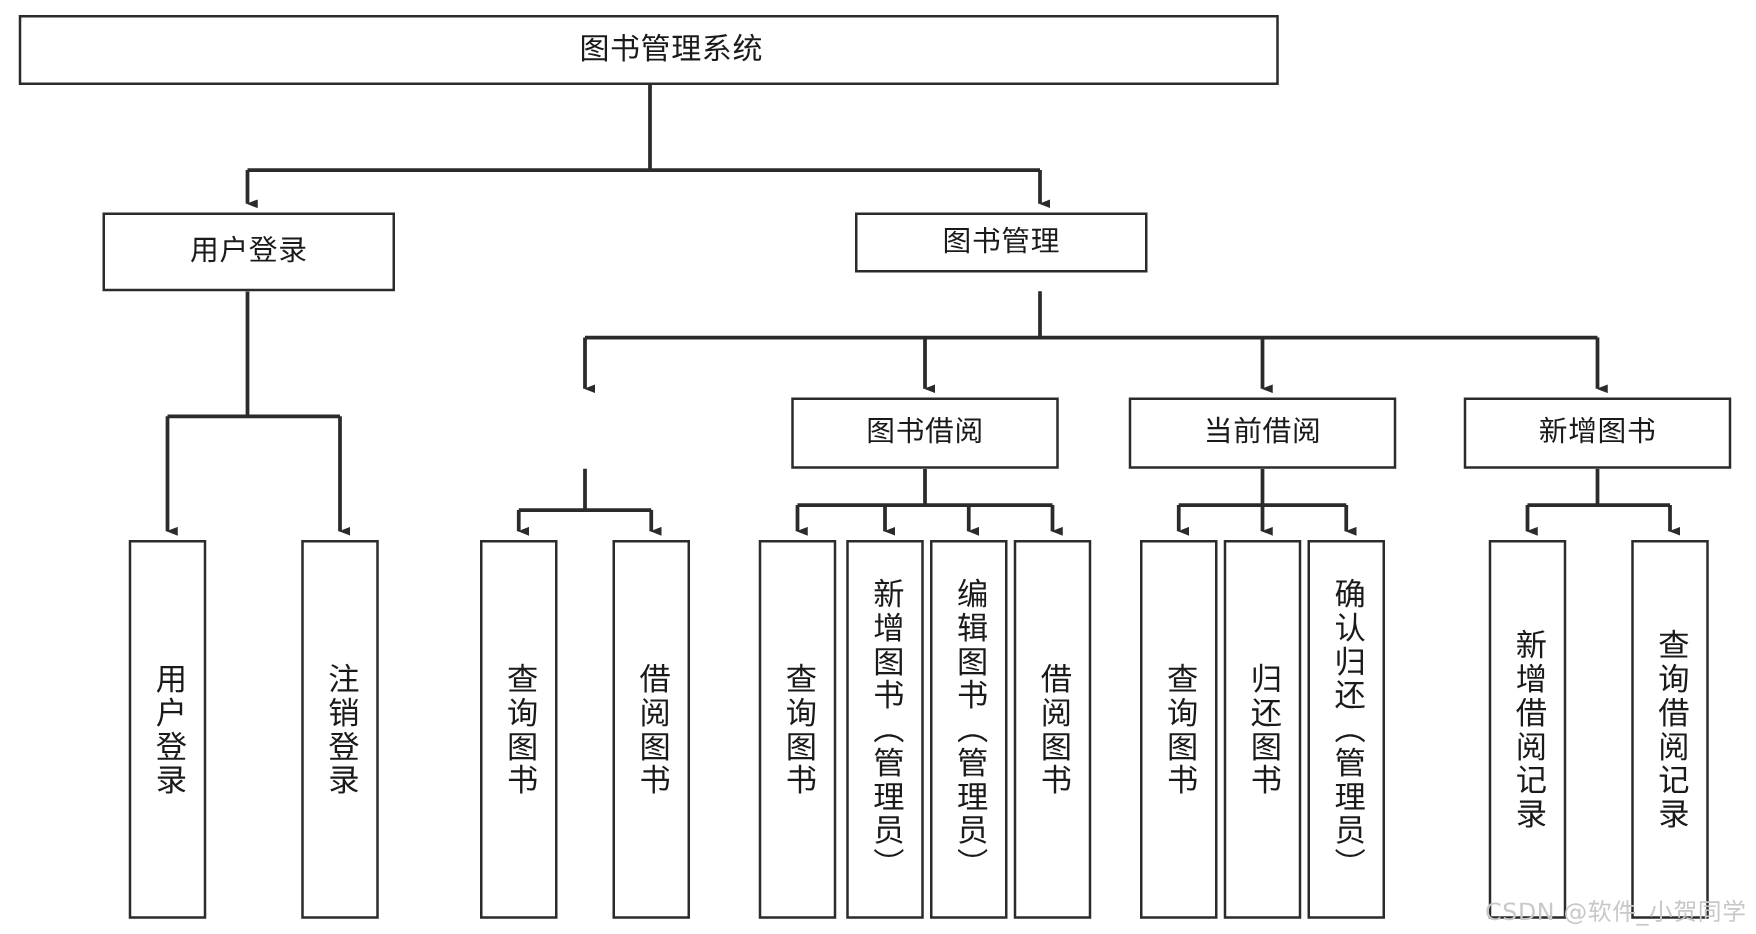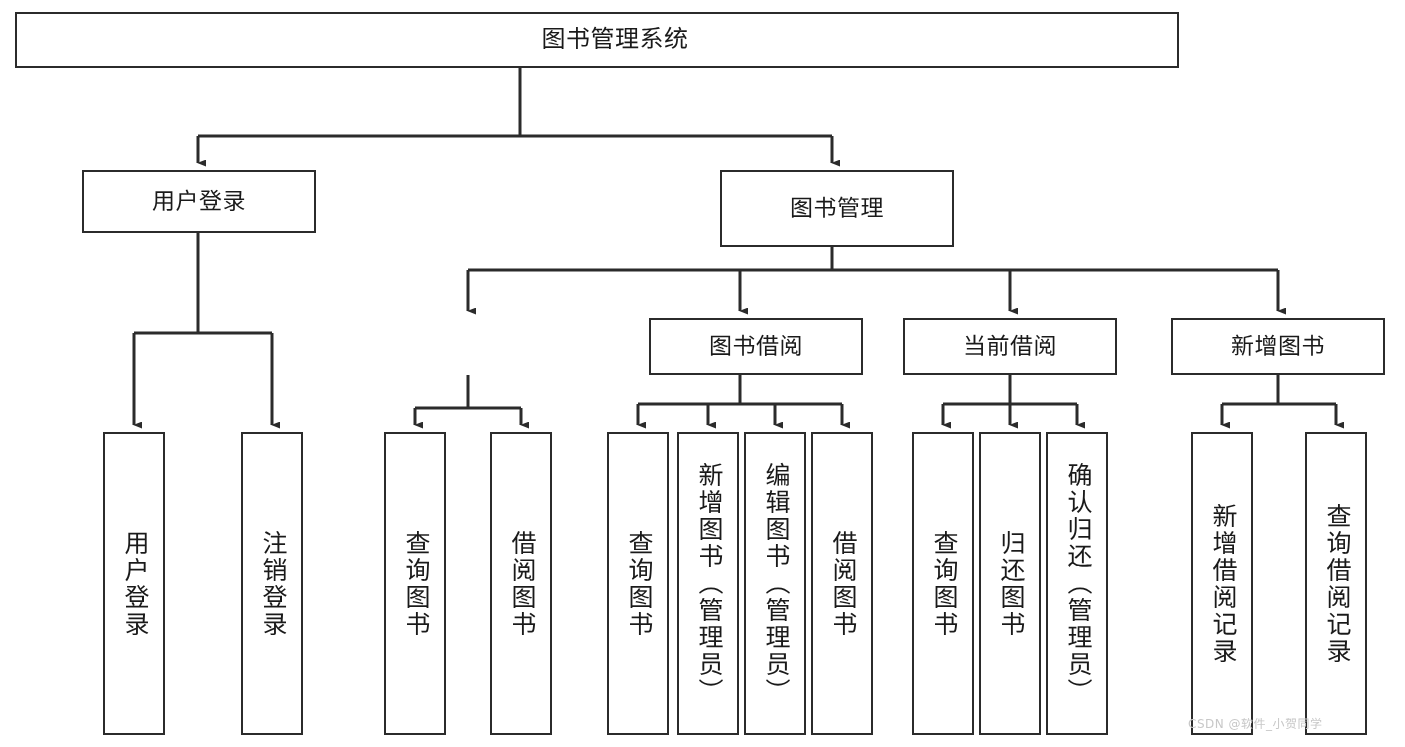--- a/index.html
+++ b/index.html
@@ -60,21 +60,21 @@
     text-orientation: upright;
     font-size: 25px;
     line-height: 1.12;
     letter-spacing: 2px;
     white-space: nowrap;
   }
   #watermark {
     position: absolute;
     left: 1188px;
     top: 714px;
-    font-size: 12px;
+    font-size: 19px;
     color: #c8c8c8;
     letter-spacing: 0.5px;
     white-space: nowrap;
     font-family: "DejaVu Sans", "Liberation Sans", sans-serif;
   }
 </style>
 </head>
 <body>
 
 <div id="diagram-root">
@@ -122,32 +122,32 @@
       <path d="M 1010,404 L 1010,425" marker-end="url(#arrowhead)"></path>
       <path d="M 1077,404 L 1077,425" marker-end="url(#arrowhead)"></path>
 
       <path d="M 1278,375 L 1278,404"></path>
       <path d="M 1222,404 L 1336,404"></path>
       <path d="M 1222,404 L 1222,425" marker-end="url(#arrowhead)"></path>
       <path d="M 1336,404 L 1336,425" marker-end="url(#arrowhead)"></path>
     </g>
   </svg>
 
-  <div class="node horiz" id="node-root" style="left:15px; top:12px; width:1164px; height:56px;padding-left:36px;">
+  <div class="node horiz" id="node-root" style="left:15px; top:12px; width:1008px; height:56px;padding-left:36px;">
     <span class="node-label">图书管理系统</span>
   </div>
 
   <div class="node horiz" style="left:82px; top:170px; width:234px; height:63px;">
     <span class="node-label">用户登录</span>
   </div>
-  <div class="node horiz" style="left:720px; top:170px; width:234px; height:77px;justify-content:center;">
+  <div class="node horiz" style="left:684px; top:170px; width:234px; height:48px;justify-content:center;">
     <span class="node-label">图书管理</span>
   </div>
 
-  <div class="node horiz" style="left:633px; top:318px; width:214px; height:57px;margin-left:16px;">
+  <div class="node horiz" style="left:633px; top:318px; width:214px; height:57px;">
     <span class="node-label">图书借阅</span>
   </div>
   <div class="node horiz" style="left:903px; top:318px; width:214px; height:57px;align-items:center;">
     <span class="node-label">当前借阅</span>
   </div>
   <div class="node horiz" style="left:1171px; top:318px; width:214px; height:57px;">
     <span class="node-label">新增图书</span>
   </div>
 
   <div class="node vert" style="left:103px; top:432px; width:62px; height:303px;">

